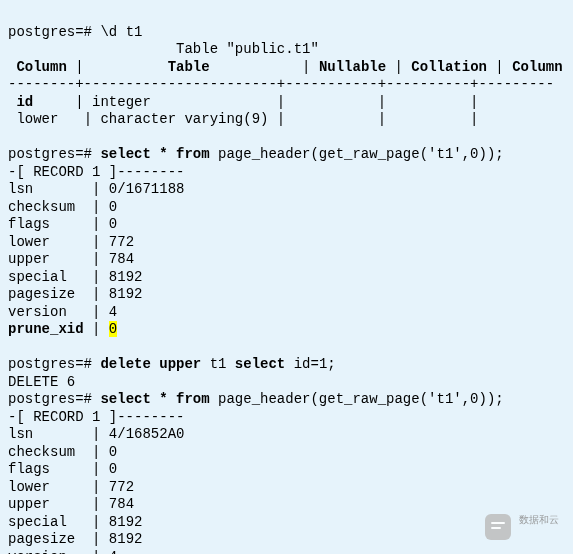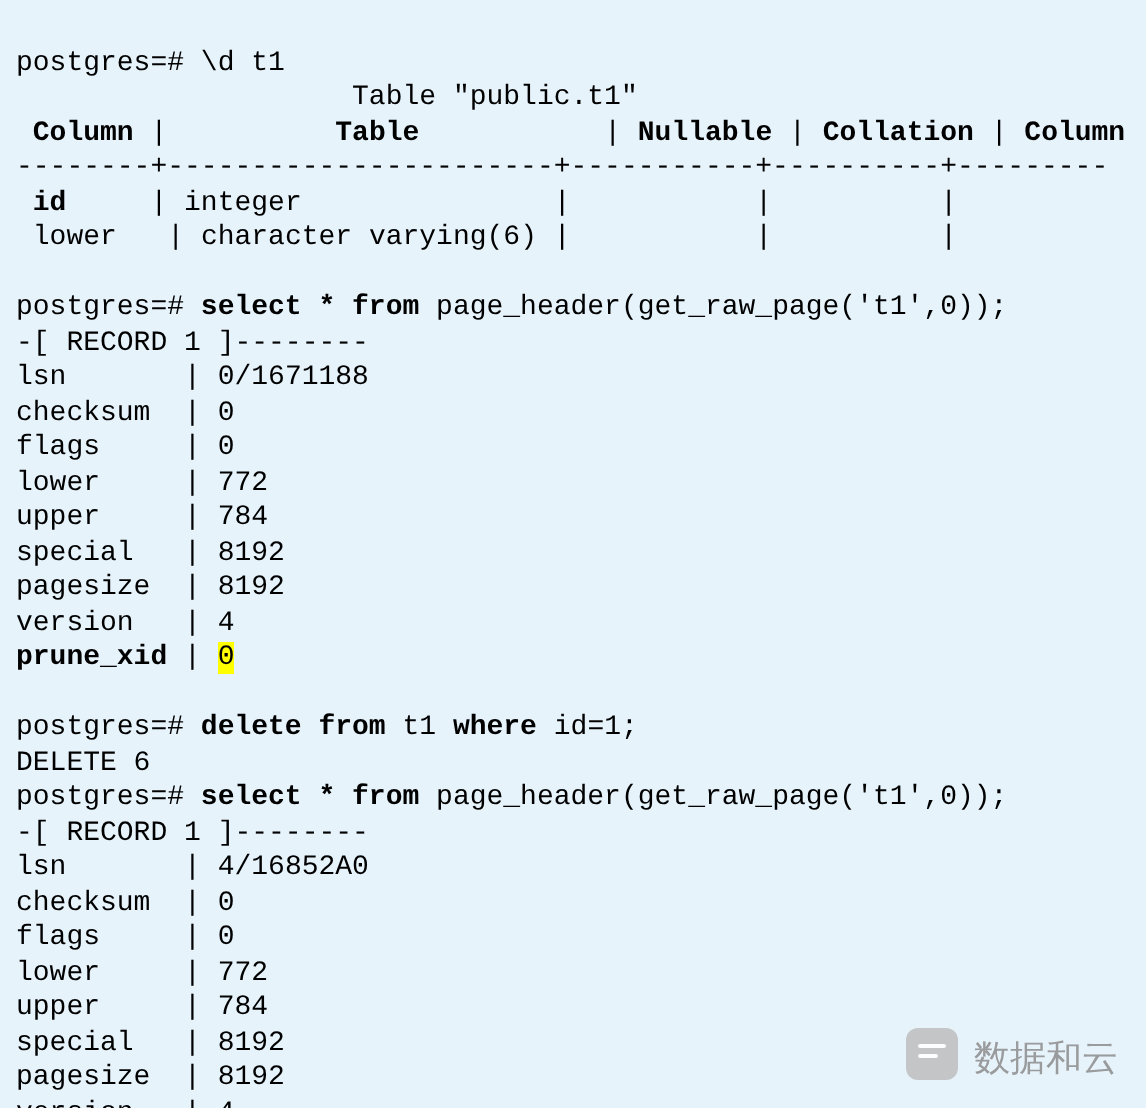--- a/index.html
+++ b/index.html
@@ -17,56 +17,56 @@
     overflow:hidden;
   }
   .term{white-space:pre}
   .hl{background:#ffff00}
   b{font-weight:bold}
   .watermark{
     position:absolute;
     right:14px;
     bottom:14px;
     display:flex;
-    align-items:flex-end;
+    align-items:flex-start;
     gap:8px;
     opacity:0.85;
     font-family:Arial,Helvetica,sans-serif;
-    font-size:18px;
+    font-size:10px;
     color:#8c8c8c;
   }
   .wm-chat{width:26px;height:26px;border-radius:6px;background:#bdbdbd;position:relative}
   .wm-chat::before,.wm-chat::after{content:"";position:absolute;background:#fff;border-radius:2px}
   .wm-chat::before{width:14px;height:2px;left:6px;top:8px}
   .wm-chat::after{width:10px;height:2px;left:6px;top:13px}
 </style>
 </head>
 <body>
 
 <div class="term">
 <span>postgres=#</span> <span>\d t1</span>
                     <span>Table "public.t1"</span>
  <b>Column</b> |          <b>Table</b>           | <b>Nullable</b> | <b>Collation</b> | <b>Column</b>
 --------+-----------------------+-----------+----------+---------
  <b>id</b>     | <span>integer</span>               |           |          |
- <span>lower</span>   | <span>character varying(6)</span> |           |          |
+ <span>lower</span>   | <span>character varying(9)</span> |           |          |
 
 <span>postgres=#</span> <b>select * from</b><span> page_header(get_raw_page('t1',0));</span>
 <span>-[ RECORD 1 ]--------</span>
 <span>lsn</span>       | <span>0/1671188</span>
 <span>checksum</span>  | <span>0</span>
 <span>flags</span>     | <span>0</span>
 <span>lower</span>     | <span>772</span>
 <span>upper</span>     | <span>784</span>
 <span>special</span>   | <span>8192</span>
 <span>pagesize</span>  | <span>8192</span>
 <span>version</span>   | <span>4</span>
 <b>prune_xid</b> | <span class="hl">0</span>
 
-<span>postgres=#</span> <b>delete from</b><span> t1 </span><b>where</b><span> id</span><span>=</span><span>1</span><span>;</span>
+<span>postgres=#</span> <b>delete upper</b><span> t1 </span><b>select</b><span> id</span><span>=</span><span>1</span><span>;</span>
 <span>DELETE 6</span>
 <span>postgres=#</span> <b>select * from</b><span> page_header(get_raw_page('t1',0));</span>
 <span>-[ RECORD 1 ]--------</span>
 <span>lsn</span>       | <span>4/16852A0</span>
 <span>checksum</span>  | <span>0</span>
 <span>flags</span>     | <span>0</span>
 <span>lower</span>     | <span>772</span>
 <span>upper</span>     | <span>784</span>
 <span>special</span>   | <span>8192</span>
 <span>pagesize</span>  | <span>8192</span>

